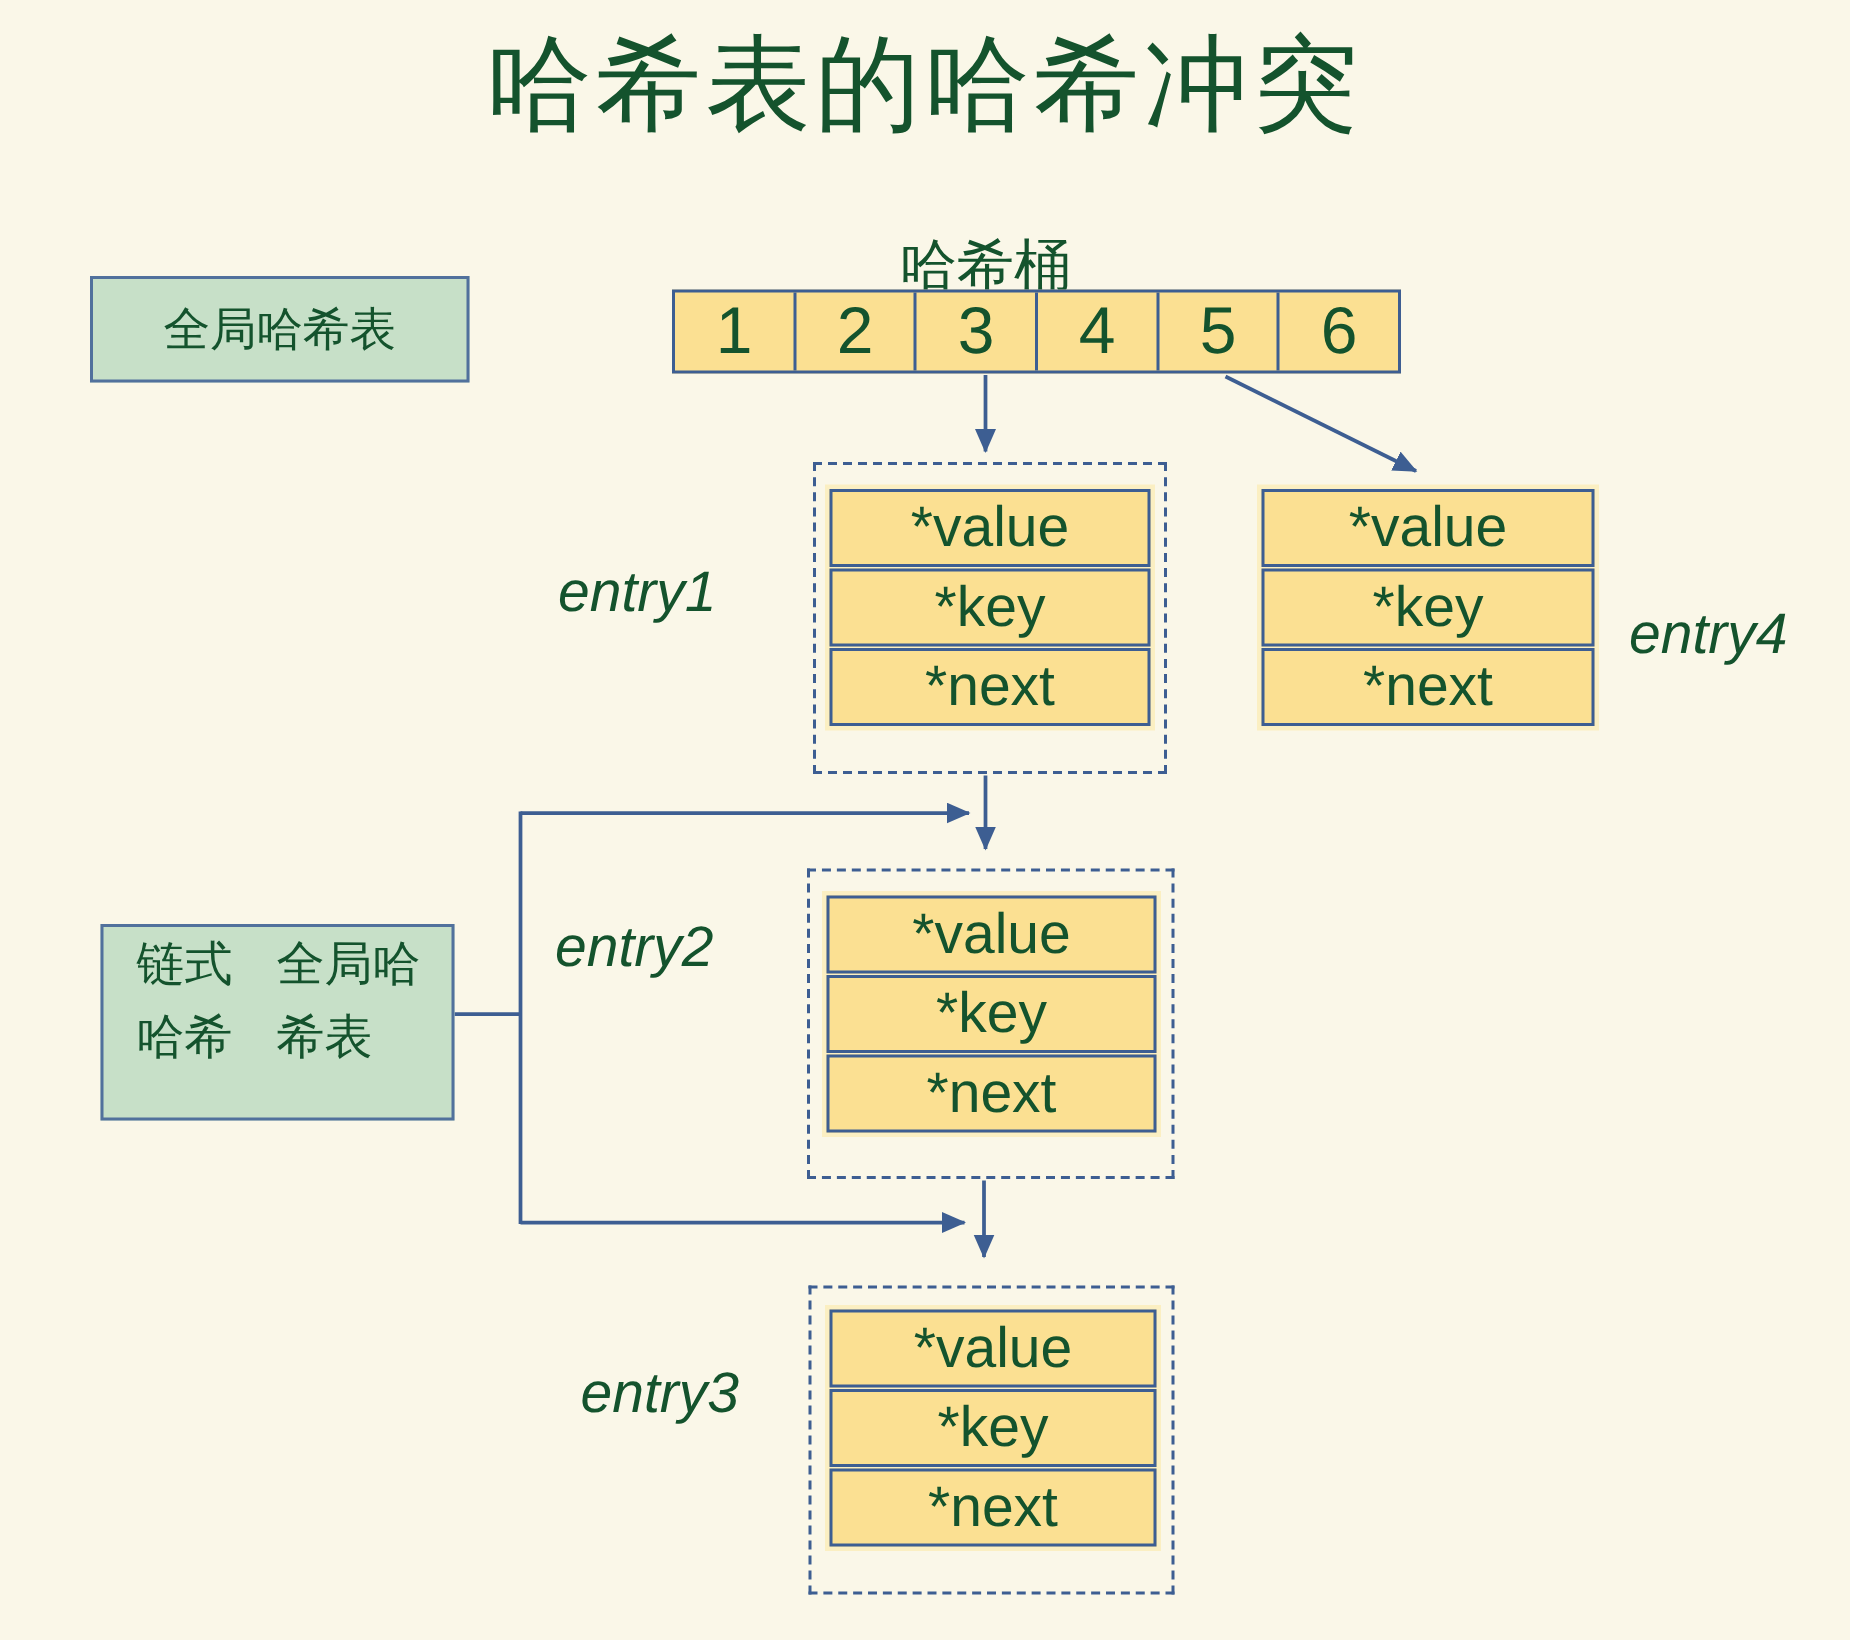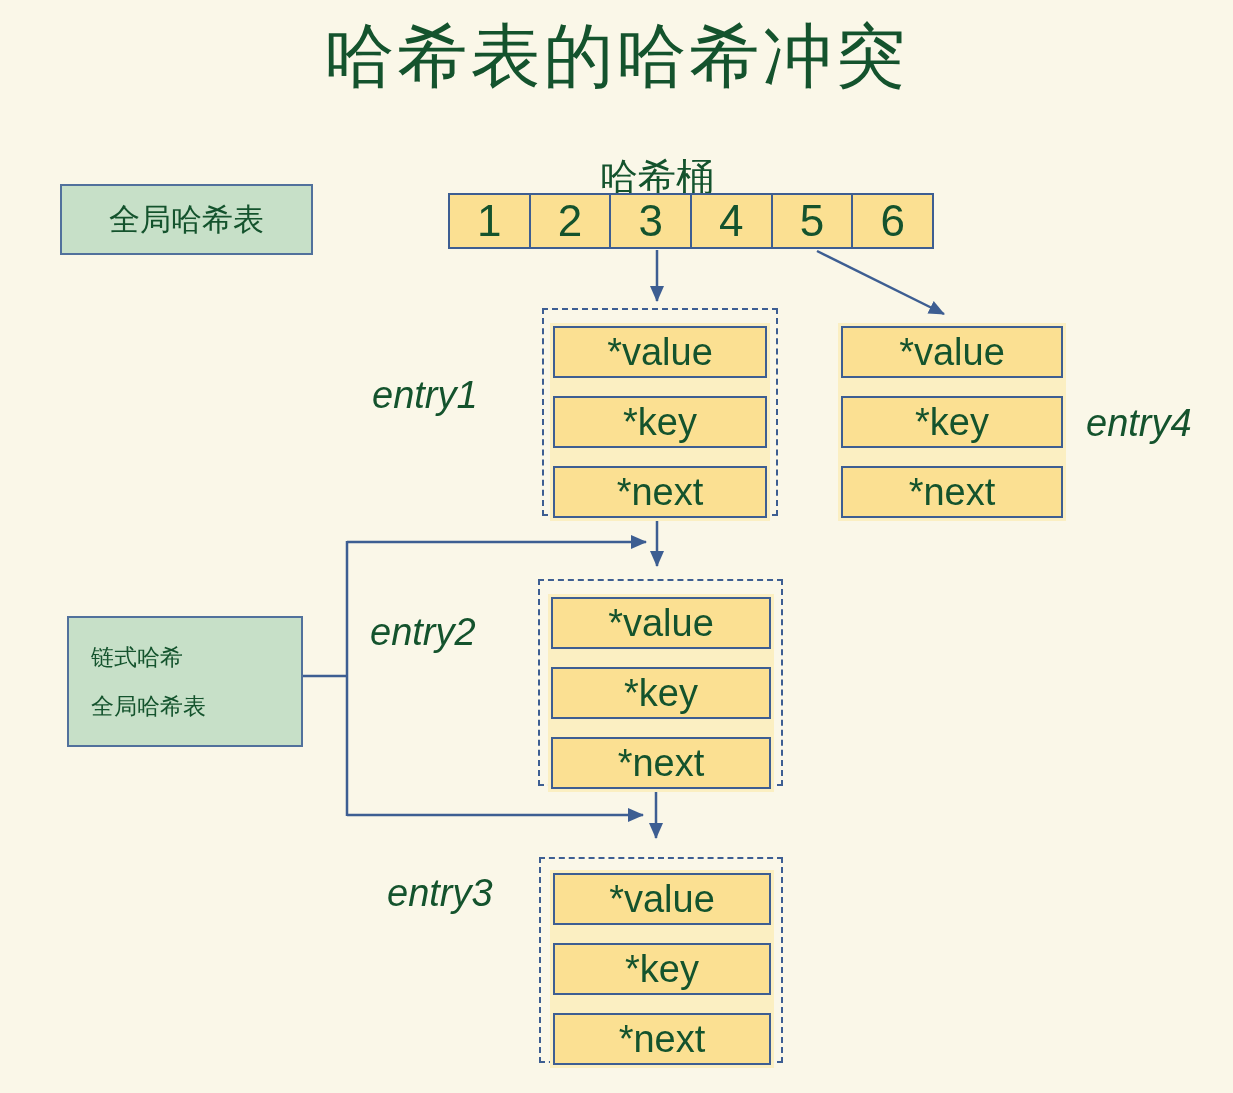--- a/index.html
+++ b/index.html
@@ -31,46 +31,46 @@
   .green-box {
     position:absolute; background:#C7E0C8; border:2px solid #51719C;
     box-sizing:border-box;
   }
   .box1 {
     left:60px; top:184px; width:253px; height:71px;
     display:flex; align-items:center; justify-content:center; font-size:31px;
   }
   .box2 {
     left:67px; top:616px; width:236px; height:131px;
-    display:flex; flex-direction:column; justify-content:center;
-    padding-left:22px; font-size:23px; line-height:49px;
+    display:flex; flex-direction:row; justify-content:center;
+    padding-left:22px; font-size:32px; line-height:49px;
   }
   .entry-wrapper {
     position:absolute; border:2px dashed #3D5E92; box-sizing:border-box;
   }
   #entry1-wrapper { left:542px; top:308px; width:236px; height:208px; }
   #entry2-wrapper { left:538px; top:579px; width:245px; height:207px; }
   #entry3-wrapper { left:539px; top:857px; width:244px; height:206px; }
   .stack {
     position:absolute; background:#FBEFC2; padding:3px;
-    display:flex; flex-direction:column; gap:18px; box-sizing:border-box;
+    display:flex; flex-direction:column; gap:1px; box-sizing:border-box;
   }
   #entry1-stack { left:6px; top:13px; width:220px; }
   #entry2-stack { left:8px; top:13px; width:226px; }
   #entry3-stack { left:9px; top:11px; width:224px; }
   #entry4-stack { left:838px; top:323px; width:228px; }
   .cell {
     height:52px; flex:0 0 52px; background:#FBE092;
     border:2px solid #3D5E92; box-sizing:border-box;
     display:flex; align-items:center; justify-content:center; font-size:38px;
   }
   .entry-label { position:absolute; font-size:38px;font-style:italic; }
   #entry1-label { left:372px; top:374px; }
   #entry2-label { left:370px; top:572px;margin-top:39px; }
-  #entry3-label { left:387px; top:872px;text-align:center; }
+  #entry3-label { left:387px; top:908px;text-align:center; }
   #entry4-label { left:1086px; top:386px;margin-top:16px; }
 </style>
 </head>
 <body>
 
 <div class="canvas">
 
   <svg class="connectors" viewBox="0 0 1233 1093" xmlns="http://www.w3.org/2000/svg">
     <defs>
       <marker id="arrow" markerUnits="userSpaceOnUse" markerWidth="18" markerHeight="16" refX="15" refY="7" orient="auto">

